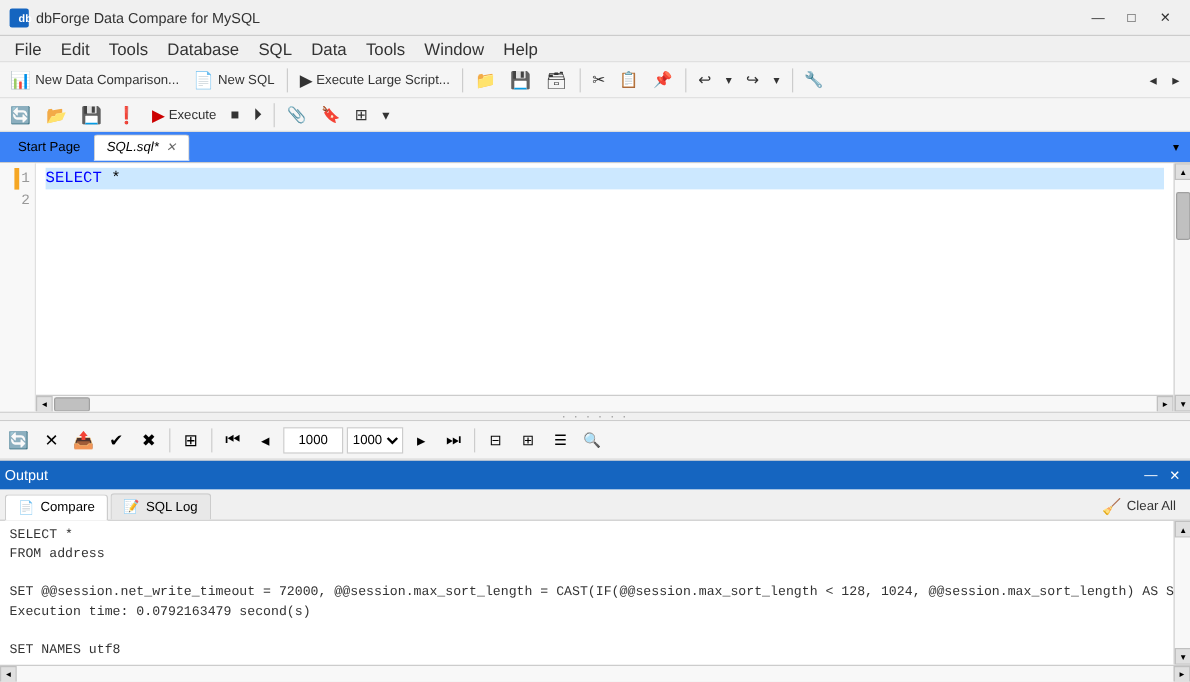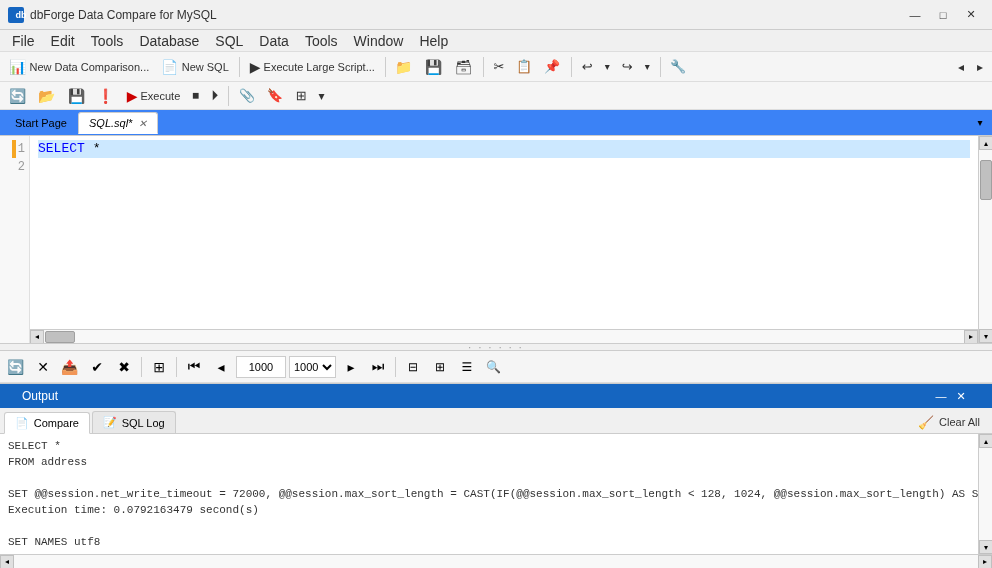--- a/index.html
+++ b/index.html
@@ -51,21 +51,21 @@
 
     
     .results-toolbar { background: #f5f5f5; height: 32px; display: flex; align-items: center; padding: 0 4px; border-bottom: 1px solid #ddd; flex-shrink: 0; gap: 3px; }
     .rt-btn { width: 24px; height: 24px; border: 1px solid transparent; background: transparent; cursor: pointer; display: flex; align-items: center; justify-content: center; font-size: 14px; border-radius: 2px; }
     .rt-separator { width: 1px; height: 20px; background: #ccc; margin: 0 2px; }
     .page-input { width: 50px; height: 22px; border: 1px solid #ccc; text-align: center; font-size: 11px; }
     .page-dropdown { height: 22px; border: 1px solid #ccc; background: white; font-size: 11px; cursor: pointer; }
 
     
     .output-panel { background: white; display: flex; flex-direction: column; height: 185px; flex-shrink: 0; border-top: 1px solid #ccc; }
-    .output-header { background: #1565c0; height: 24px; display: flex; align-items: center; padding: 0 22px; justify-content: space-between; flex-shrink: 0; gap: 22px; }
+    .output-header { background: #1565c0; height: 24px; display: flex; align-items: center; padding: 0 4px; justify-content: space-between; flex-shrink: 0; gap: 22px; }
     .output-title { color: white; font-size: 12px; font-weight: normal; }
     .output-controls { display: flex; gap: 2px; }
     .output-btn { width: 18px; height: 16px; border: none; background: transparent; cursor: pointer; color: white; font-size: 11px; display: flex; align-items: center; justify-content: center; }
 
     
     .output-tabs { background: #f0f0f0; height: 26px; display: flex; align-items: flex-end; padding: 0 4px; border-bottom: 1px solid #ccc; flex-shrink: 0; }
     .out-tab { height: 22px; padding: 0 10px; border: 1px solid #ccc; border-bottom: none; background: #e8e8e8; cursor: pointer; display: flex; align-items: center; gap: 5px; font-size: 11px; border-radius: 3px 3px 0 0; margin-right: 2px; }
     .out-tab.active { background: white; border-bottom: 1px solid white; margin-bottom: -1px; z-index: 1; }
     .clear-all-btn { margin-left: auto; display: flex; align-items: center; gap: 4px; padding: 2px 8px; border: none; background: transparent; cursor: pointer; font-size: 11px; color: #333; height: 22px; }
 

